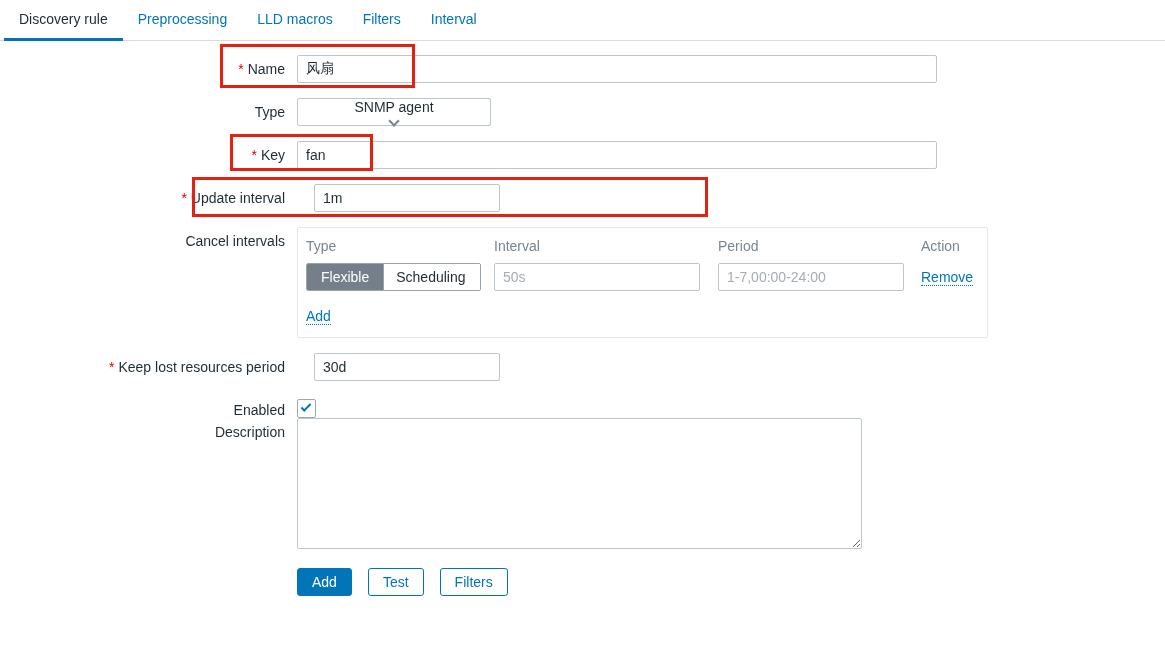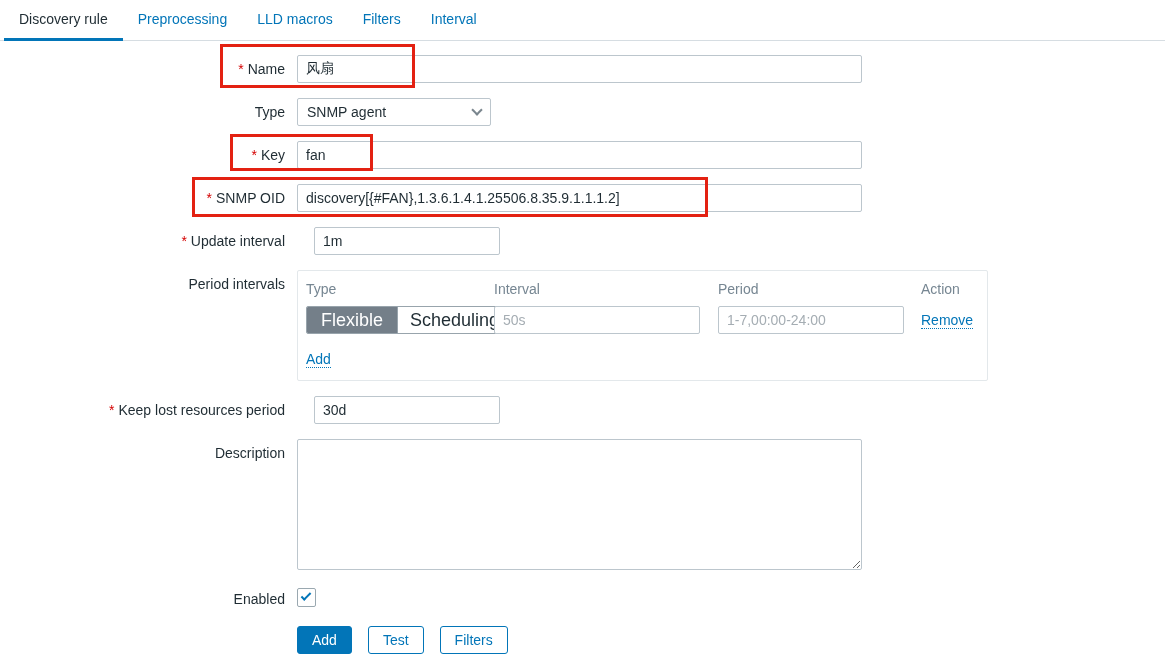--- a/index.html
+++ b/index.html
@@ -23,34 +23,34 @@
 
   
   .form{padding-top:14px;}
   .row{display:flex;align-items:flex-start;margin-bottom:15px;}
   .row .label{width:285px;flex:none;text-align:right;padding-top:6px;color:var(--text);}
   .req{color:#d40000;margin-right:4px;}
   .field{margin-left:12px;}
   input.input{height:28px;border:1px solid var(--border);border-radius:2px;padding:0 8px;
               font-family:"Liberation Sans",sans-serif;font-size:14px;color:var(--text);background:#fff;outline:none;}
   input.input::placeholder{color:var(--placeholder);}
-  .w-full{width:565px;}
+  .w-full{width:640px;}
   .w-small{width:186px;margin-left:29px;}
 
   .select{display:flex;align-items:center;justify-content:space-between;width:194px;height:28px;
-          border:1px solid var(--border);border-radius:2px;padding:0 9px;background:#fff;cursor:pointer;}
+          border:1px solid var(--border);border-radius:2px;padding:0 9px;background:#fff;cursor:pointer;flex-direction:column;}
   .caret{width:8px;height:8px;border-right:2px solid #7a868e;border-bottom:2px solid #7a868e;
          transform:rotate(45deg);margin-top:-4px;flex:none;}
 
   
   .ci-box{width:691px;border:1px solid #e3e8eb;border-radius:2px;background:#fff;padding:10px 8px 12px 8px;}
   .ci-grid{display:grid;grid-template-columns:188px 224px 203px auto;align-items:center;}
   .ci-head{color:var(--muted);padding-bottom:9px;}
   .seg-group{display:inline-flex;border:1px solid #98a4ac;border-radius:2px;overflow:hidden;height:28px;}
-  .seg{border:none;font-family:"Liberation Sans",sans-serif;font-size:18px;height:100%;cursor:pointer;background:#fff;color:var(--text);padding:0 14px;}
+  .seg{border:none;font-family:"Liberation Sans",sans-serif;font-size:14px;height:100%;cursor:pointer;background:#fff;color:var(--text);padding:0 14px;}
   .seg.selected{background:var(--seg-selected);color:#fff;}
   .seg + .seg{border-left:1px solid #98a4ac;padding-left:12px;}
   .ci-input{width:206px;}
   .ci-input.period{width:186px;}
   .link{color:var(--accent);text-decoration:none;border-bottom:1px dotted var(--accent);cursor:pointer;white-space:nowrap;}
   .ci-add{display:inline-block;margin-top:17px;}
 
   
   textarea.desc{width:565px;height:131px;border:1px solid var(--border);border-radius:2px;
                 font-family:"Liberation Sans",sans-serif;font-size:14px;color:var(--text);padding:5px 8px;outline:none;}
@@ -103,36 +103,30 @@
       </div>
     </div>
 
     <div class="row">
       <div class="label">
         <span class="req">*</span><span>Key</span>
       </div>
       <input class="input w-full field" value="fan" style="">
     </div>
 
-    <div class="row">
-      <div class="label">
-        <span class="req">*</span><span>SNMP OID</span>
-      </div>
-      <input class="input w-full field" value="discovery[{#FAN},1.3.6.1.4.1.25506.8.35.9.1.1.1.2]" style="">
-    </div>
 
     <div class="row">
       <div class="label">
         <span class="req">*</span><span>Update interval</span>
       </div>
       <input class="input w-small field" value="1m" style="">
     </div>
 
     <div class="row">
-      <div class="label"><span>Period intervals</span></div>
+      <div class="label"><span>Cancel intervals</span></div>
       <div class="ci-box field">
         <div class="ci-grid">
           <div class="ci-head">Type</div>
           <div class="ci-head">Interval</div>
           <div class="ci-head">Period</div>
           <div class="ci-head">Action</div>
 
           <div>
             <div class="seg-group">
               <button class="seg selected">Flexible</button>
@@ -153,30 +147,30 @@
       </div>
     </div>
 
     <div class="row">
       <div class="label">
         <span class="req">*</span><span>Keep lost resources period</span>
       </div>
       <input class="input w-small field" value="30d" style="">
     </div>
 
-    <div class="row">
-      <div class="label"><span>Description</span></div>
-      <textarea class="desc field" style=""></textarea>
-    </div>
-
     <div class="row" style="margin-bottom:0;">
       <div class="label"><span>Enabled</span></div>
       <div class="checkbox field">
         <span class="checkmark"></span>
       </div>
+    </div>
+
+    <div class="row">
+      <div class="label"><span>Description</span></div>
+      <textarea class="desc field" style=""></textarea>
     </div>
 
     <div class="footer">
       <button class="btn btn-primary">Add</button>
       <button class="btn btn-outline">Test</button>
       <button class="btn btn-outline">Filters</button>
     </div>
 
   </div>
 

